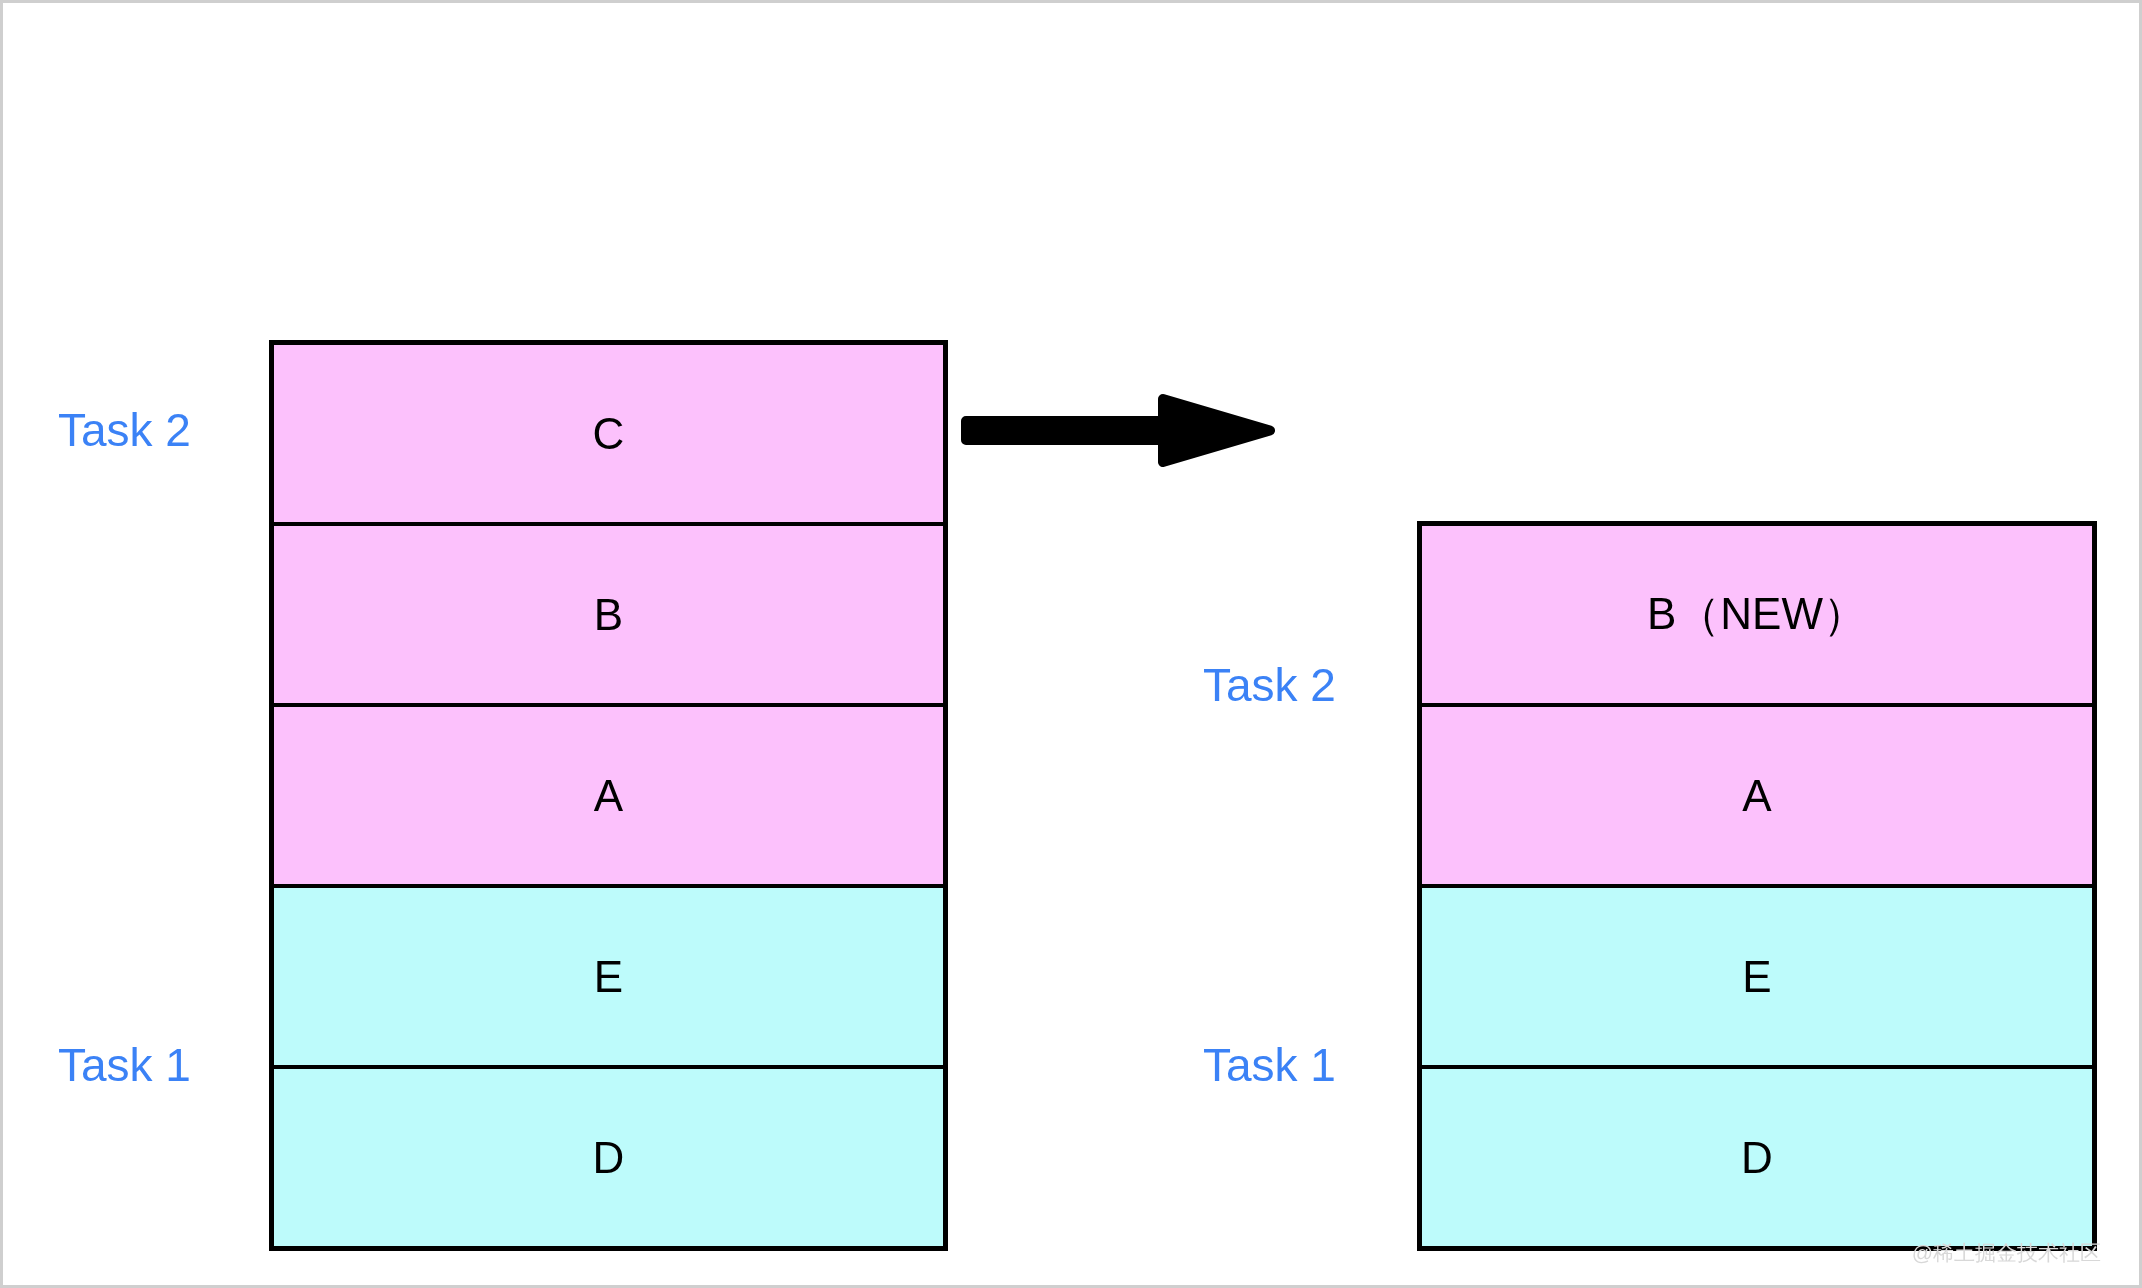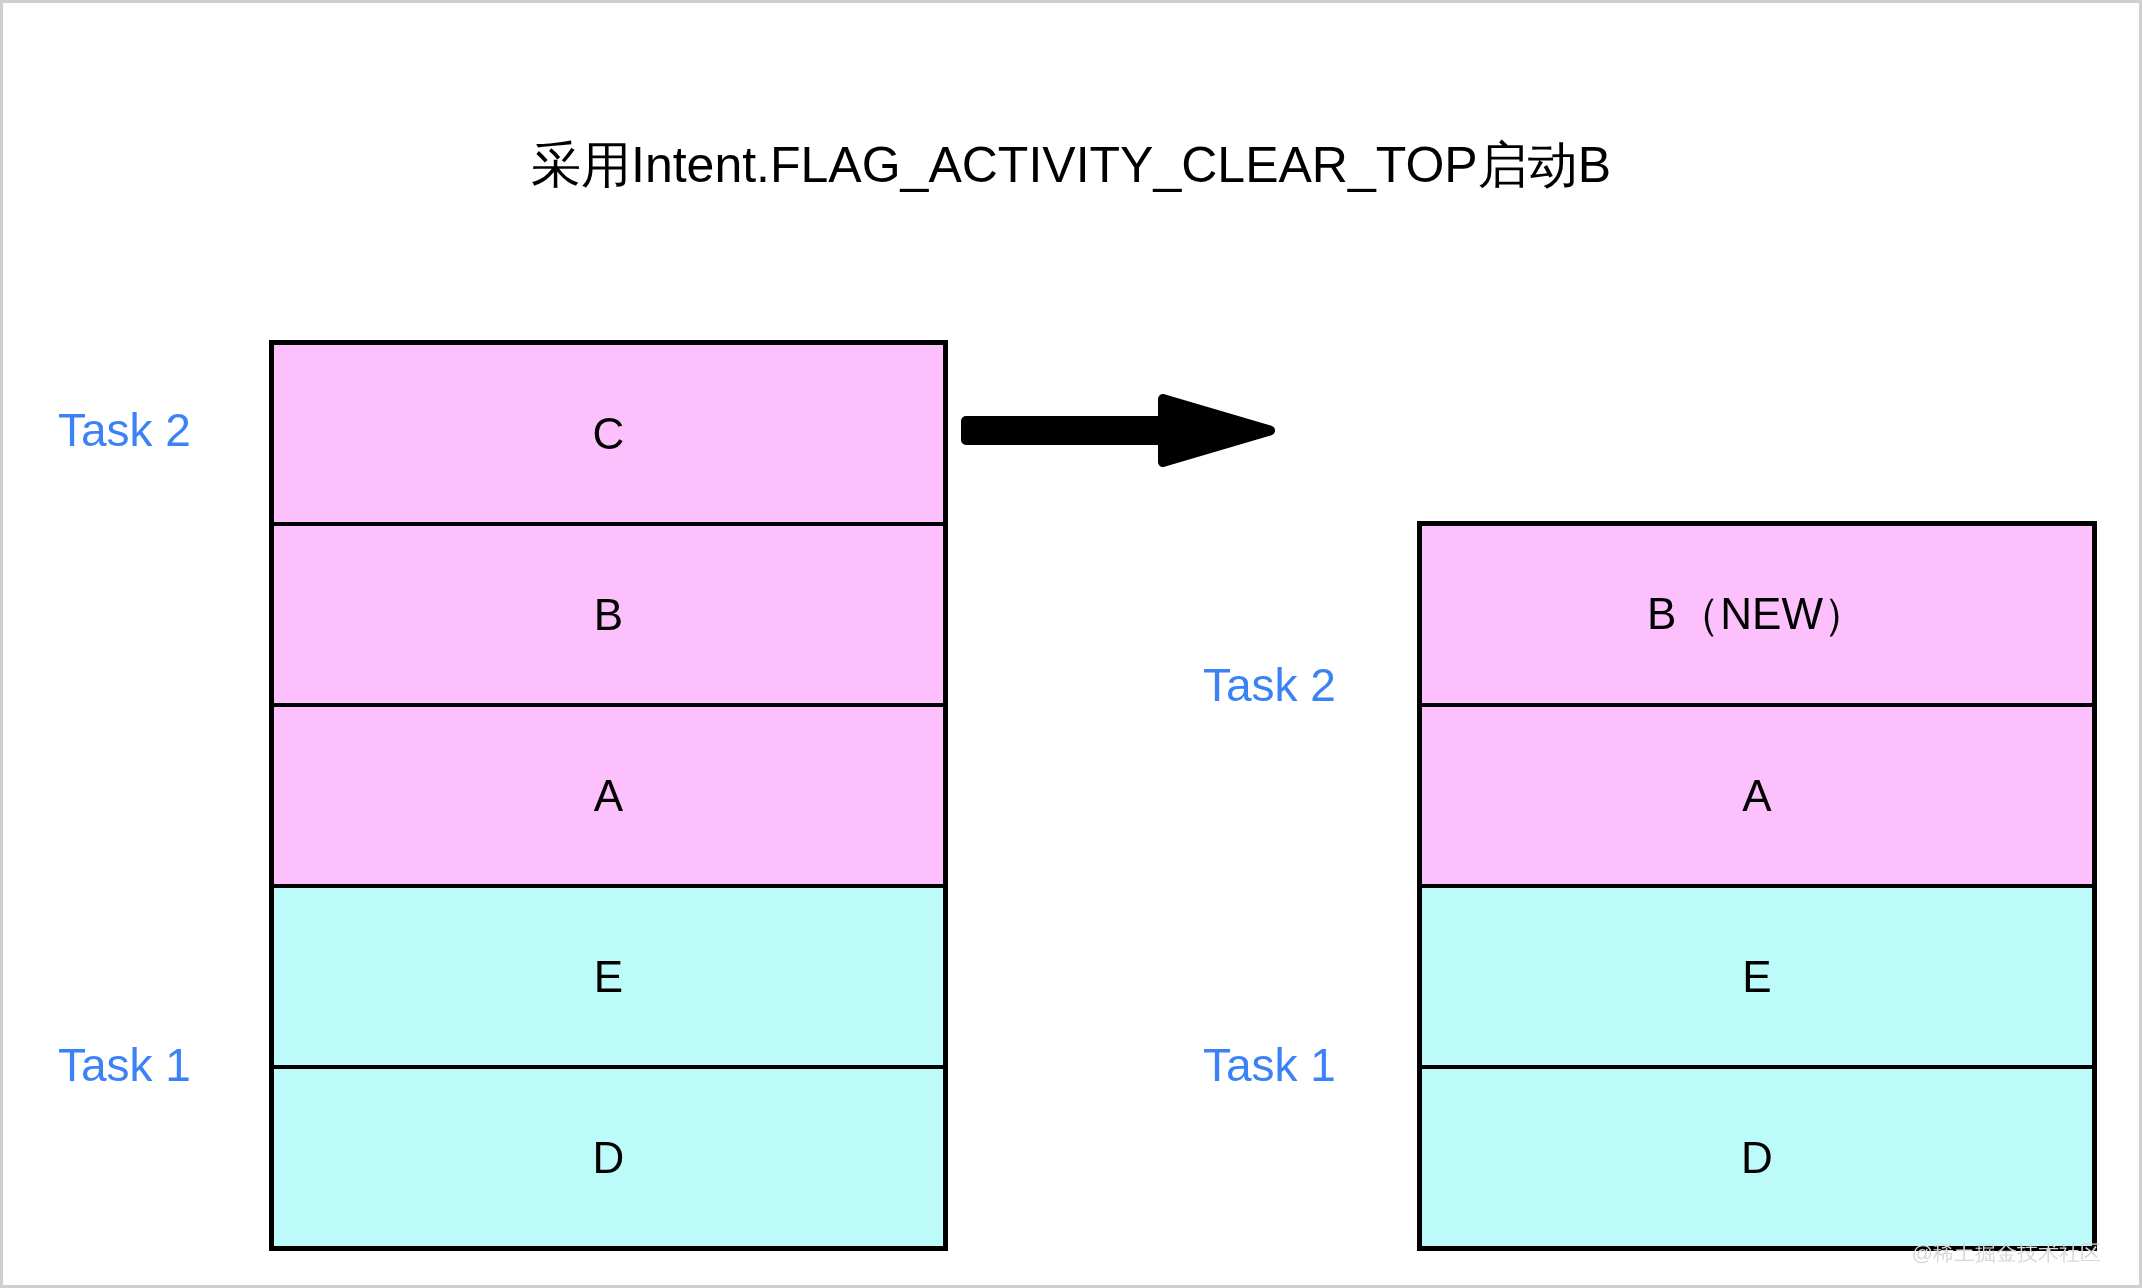--- a/index.html
+++ b/index.html
@@ -99,21 +99,20 @@
     font-size: 21px;
     color: #d8d8d8;
     white-space: nowrap;
   }
 </style>
 </head>
 <body>
 
 <div id="canvas">
 
-  <div id="diagram-title">采用Intent.FLAG_ACTIVITY_CLEAR_TOP启动B</div>
 
   <div class="task-label" id="task-label-left-2">Task 2</div>
 
   <div class="task-label" id="task-label-left-1">Task 1</div>
 
   <div class="stack" id="stack-before">
     <div class="stack-cell cell-pink">C</div>
     <div class="stack-cell cell-pink">B</div>
     <div class="stack-cell cell-pink">A</div>
     <div class="stack-cell cell-cyan">E</div>

